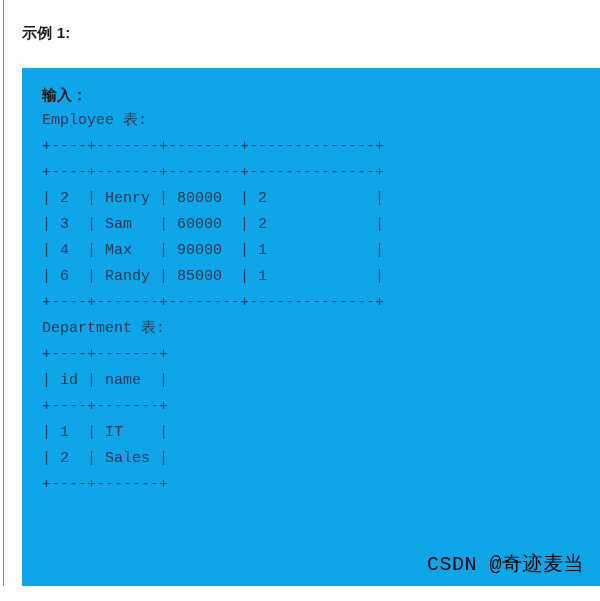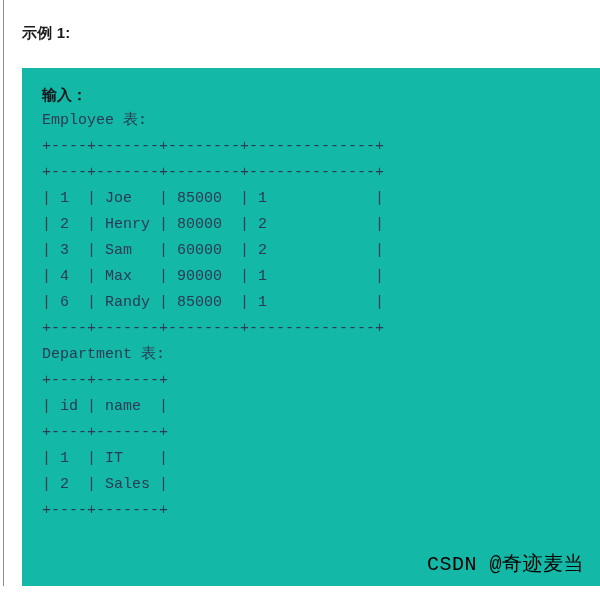--- a/index.html
+++ b/index.html
@@ -38,21 +38,21 @@
     color: #1a1a1a;
     letter-spacing: 0.2px;
     white-space: pre;
   }
   .code-block {
     position: absolute;
     left: 22px;
     top: 68px;
     width: 578px;
     height: 533px;
-    background: #14b8a6;
+    background: #0ea5e9;
     box-sizing: border-box;
     padding: 14px 0 0 20px;
     overflow: hidden;
   }
   .code-label {
     font-family: "Liberation Sans", sans-serif;
     font-size: 15px;
     font-weight: bold;
     color: #17171c;
     line-height: 26px;
@@ -92,21 +92,20 @@
   <div class="example-heading">示例 1:</div>
 
   <div class="code-block">
 
     <div class="code-label">输入：</div>
 
     <div class="code-line cjk">Employee 表:</div>
 
     <div class="code-line">+----+-------+--------+--------------+</div>
     <div class="code-line">+----+-------+--------+--------------+</div>
-    <div class="code-line">| 1  | Joe   | 85000  | 1            |</div>
     <div class="code-line">| 2  | Henry | 80000  | 2            |</div>
     <div class="code-line">| 3  | Sam   | 60000  | 2            |</div>
     <div class="code-line">| 4  | Max   | 90000  | 1            |</div>
     <div class="code-line">| 6  | Randy | 85000  | 1            |</div>
     <div class="code-line">+----+-------+--------+--------------+</div>
 
     <div class="code-line cjk">Department 表:</div>
 
     <div class="code-line">+----+-------+</div>
     <div class="code-line">| id | name  |</div>

